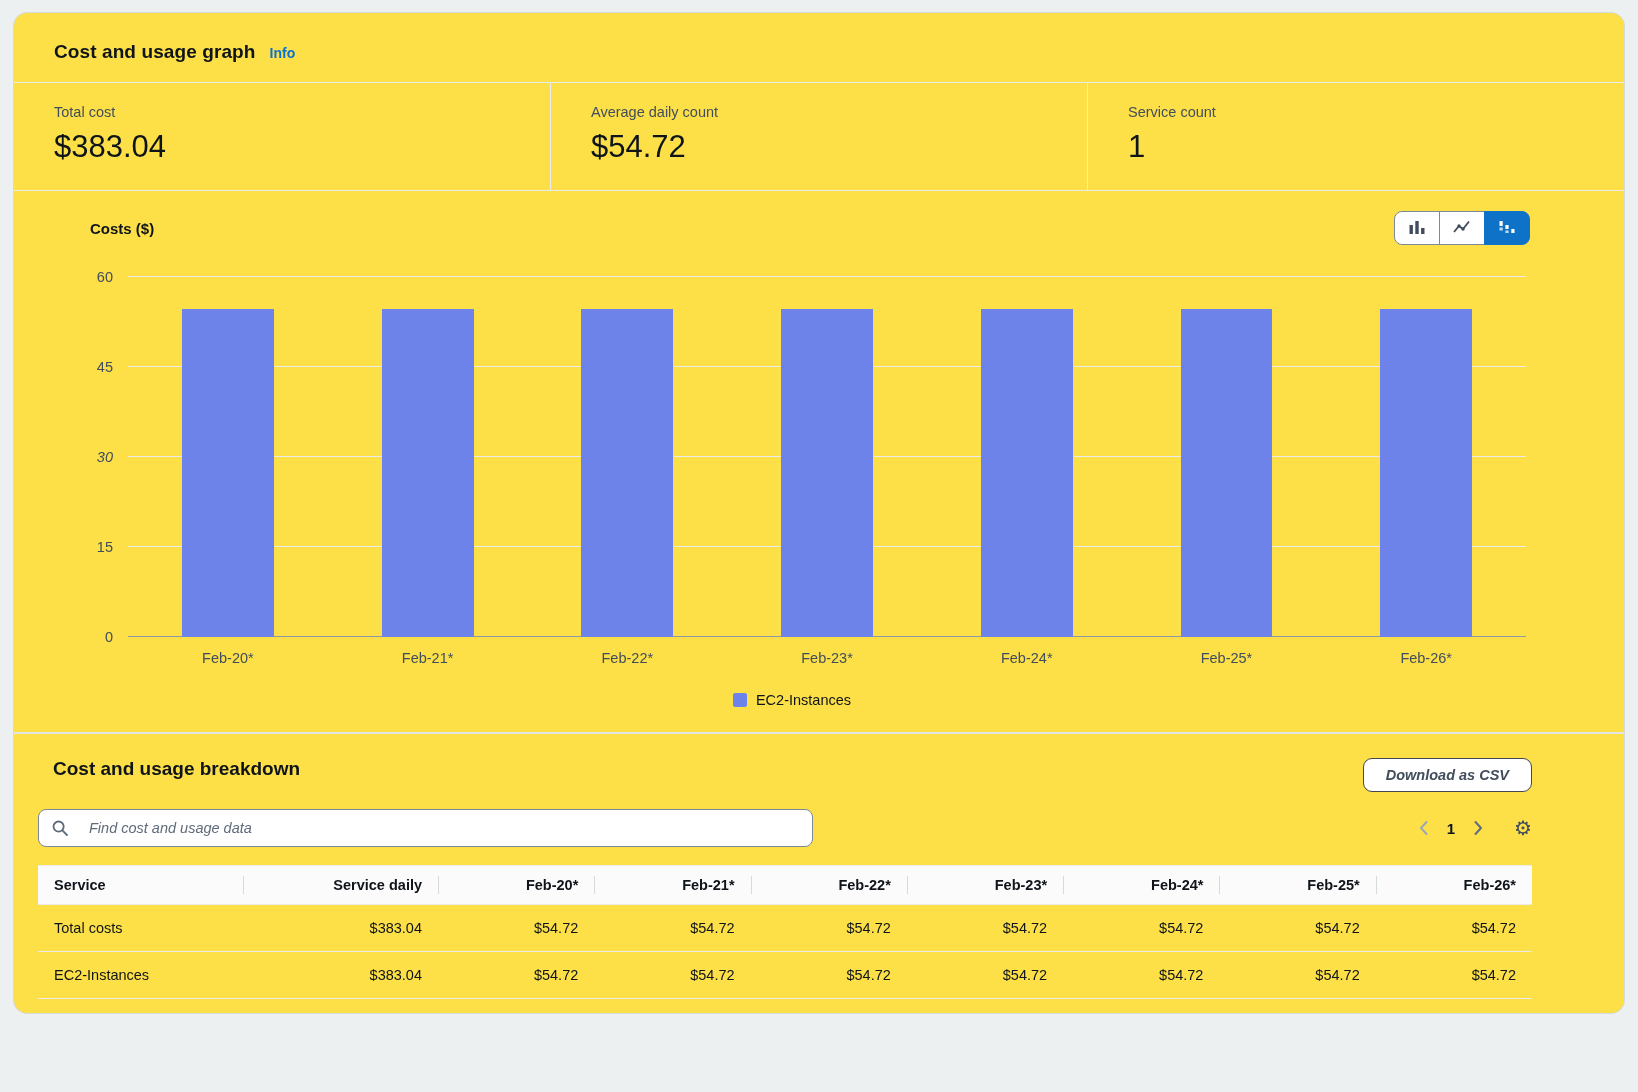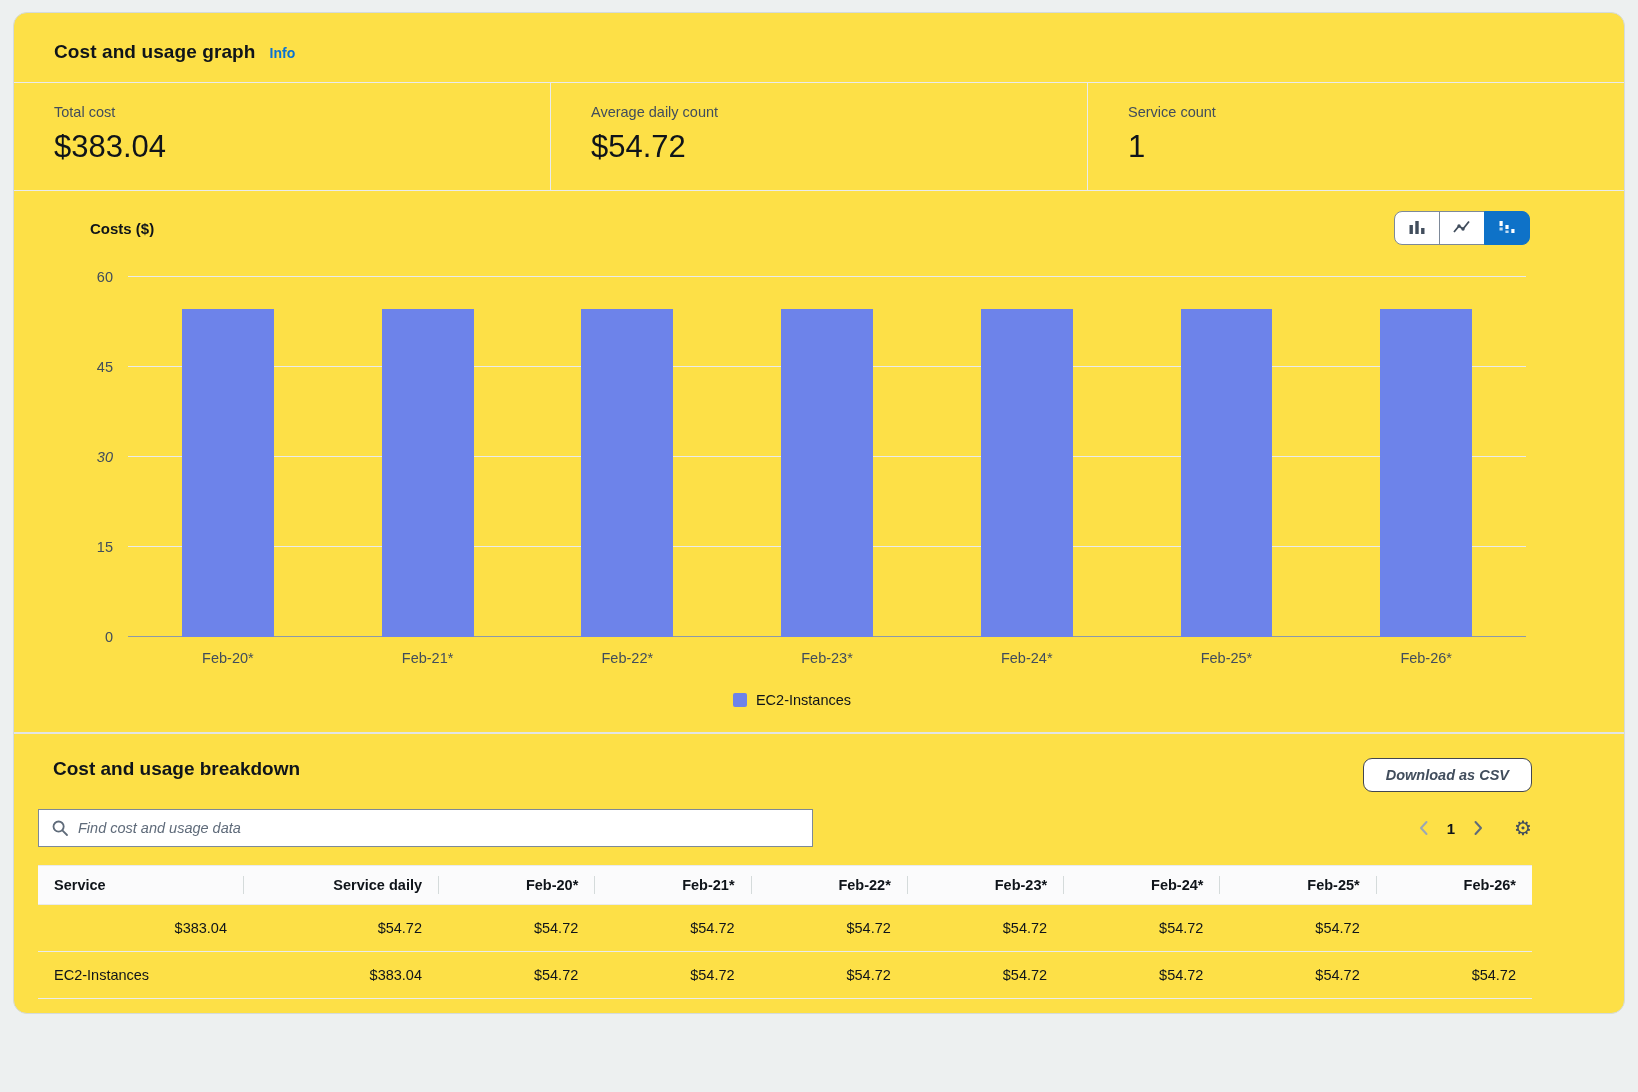--- a/index.html
+++ b/index.html
@@ -72,23 +72,23 @@
   .breakdown { border-top: 2px solid #e2e5e6; padding: 24px 92px 14px 24px; }
   .breakdown-head { display: flex; justify-content: space-between; align-items: flex-start; padding-left: 15px; }
   .breakdown-title { font-size: 19px; font-weight: 700; }
   .csv-btn {
     border: 1px solid #424650; background: #fff; border-radius: 9px;
     padding: 8px 22px; font-size: 14.5px; font-weight: 700; color: #414d5c;
     cursor: pointer; font-family: inherit; font-style: italic;
   }
   .controls-row { display: flex; justify-content: space-between; align-items: center; margin-top: 17px; }
   .search-box {
-    display: flex; align-items: center; gap: 9px;
+    display: flex; align-items: center; gap: 20px;
     width: 775px; height: 38px;
-    border: 1px solid #7d8998; border-radius: 0;
+    border: 1px solid #7d8998; border-radius: 8px;
     padding: 0 12px; background: #fff;
   }
   .search-box input {
     border: none; outline: none; flex: 1; font-size: 14.5px;
     font-family: inherit; color: #0f141a; background: transparent;
   }
   .search-box input::placeholder { font-style: italic; color: #5f6b7a; }
   .pager { display: flex; align-items: center; }
   .pager-chevron { background: none; border: none; cursor: pointer; padding: 4px; display: flex; align-items: center; }
   .pager-chevron.prev { color: #9ba7b6; }
@@ -276,20 +276,21 @@
           <div class="th">Feb-20*</div>
           <div class="th">Feb-21*</div>
           <div class="th">Feb-22*</div>
           <div class="th">Feb-23*</div>
           <div class="th">Feb-24*</div>
           <div class="th">Feb-25*</div>
           <div class="th">Feb-26*</div>
         </div>
       <div>
           <div class="tr">
+            <div class="td left">Total costs</div>
             <div class="td">$383.04</div>
             <div class="td">$54.72</div>
             <div class="td">$54.72</div>
             <div class="td">$54.72</div>
             <div class="td">$54.72</div>
             <div class="td">$54.72</div>
             <div class="td">$54.72</div>
             <div class="td">$54.72</div>
           </div>
           <div class="tr">

